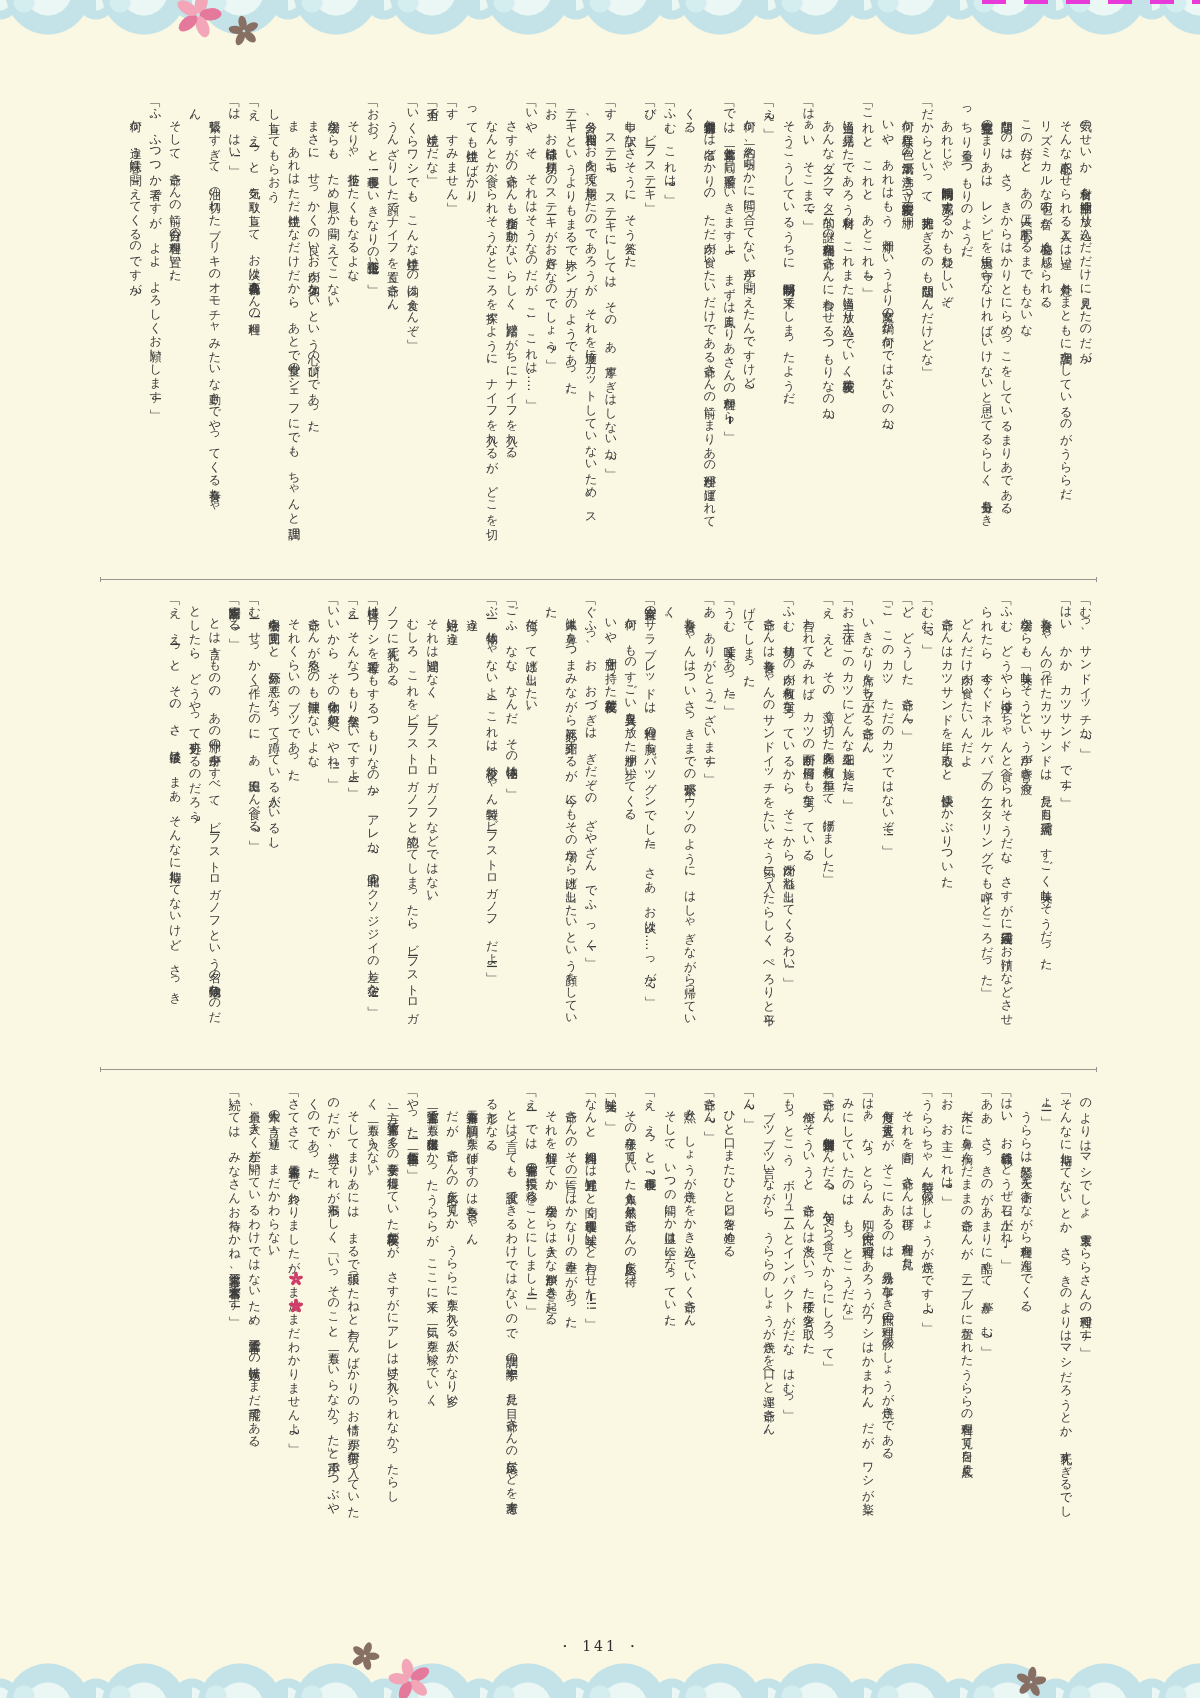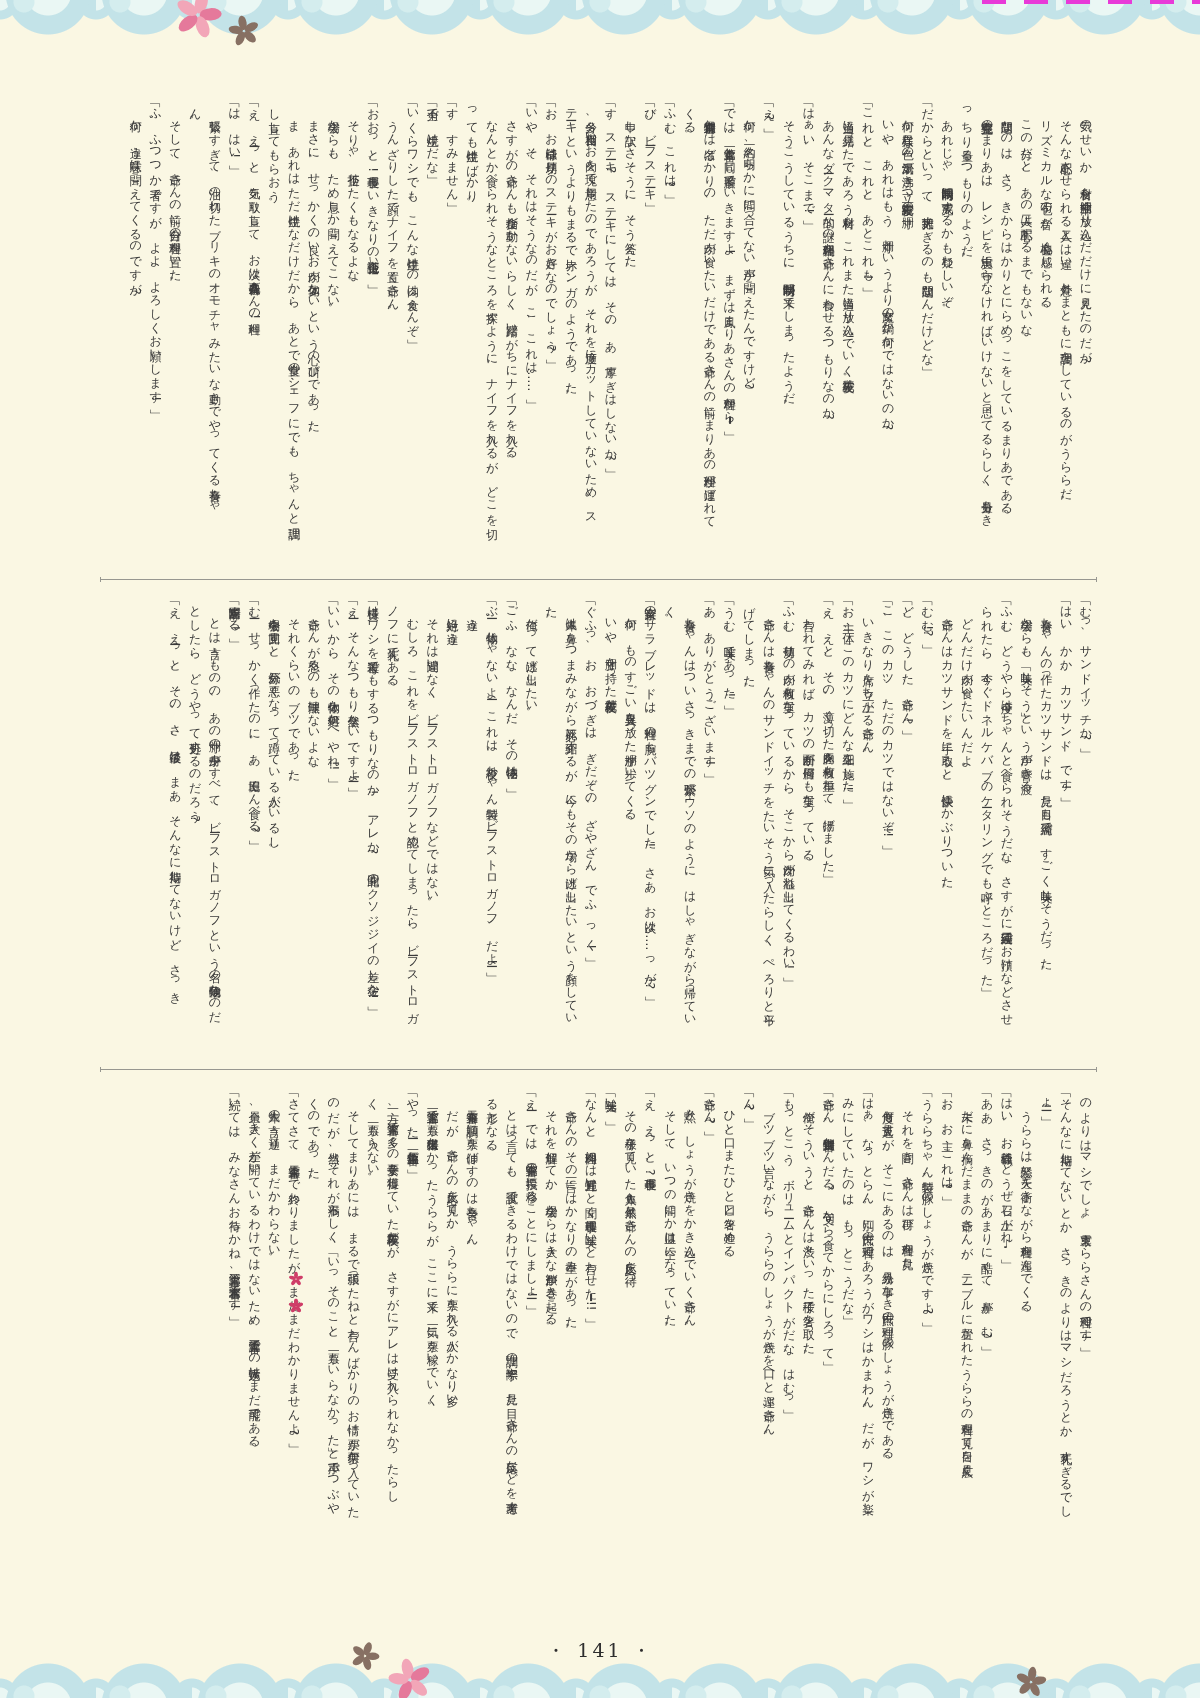--- a/index.html
+++ b/index.html
@@ -57,21 +57,21 @@
   
   .divider{position:absolute; left:100px; width:997px; height:1px; background:var(--divider); z-index:1;}
   .divider::before,.divider::after{
     content:""; position:absolute; width:1px; height:5px; top:-2px; background:var(--divider);
   }
   .divider::before{left:0;} .divider::after{right:0;}
   .divider1{top:579px;} .divider2{top:1069px;}
   
   .page-number{
     position:absolute; top:1638px; left:0; width:100%; text-align:center;
-    font-family:"DejaVu Serif",serif; font-size:19px; letter-spacing:3px; color:#2e2e2e; z-index:3;
+    font-family:"DejaVu Serif",serif; font-size:14px; letter-spacing:3px; color:#2e2e2e; z-index:3;
   }
 </style>
 </head>
 <body>
 
 <div class="page">
 
   <div class="lace lace-top"></div>
   <div class="magenta-dashes"></div>
 

